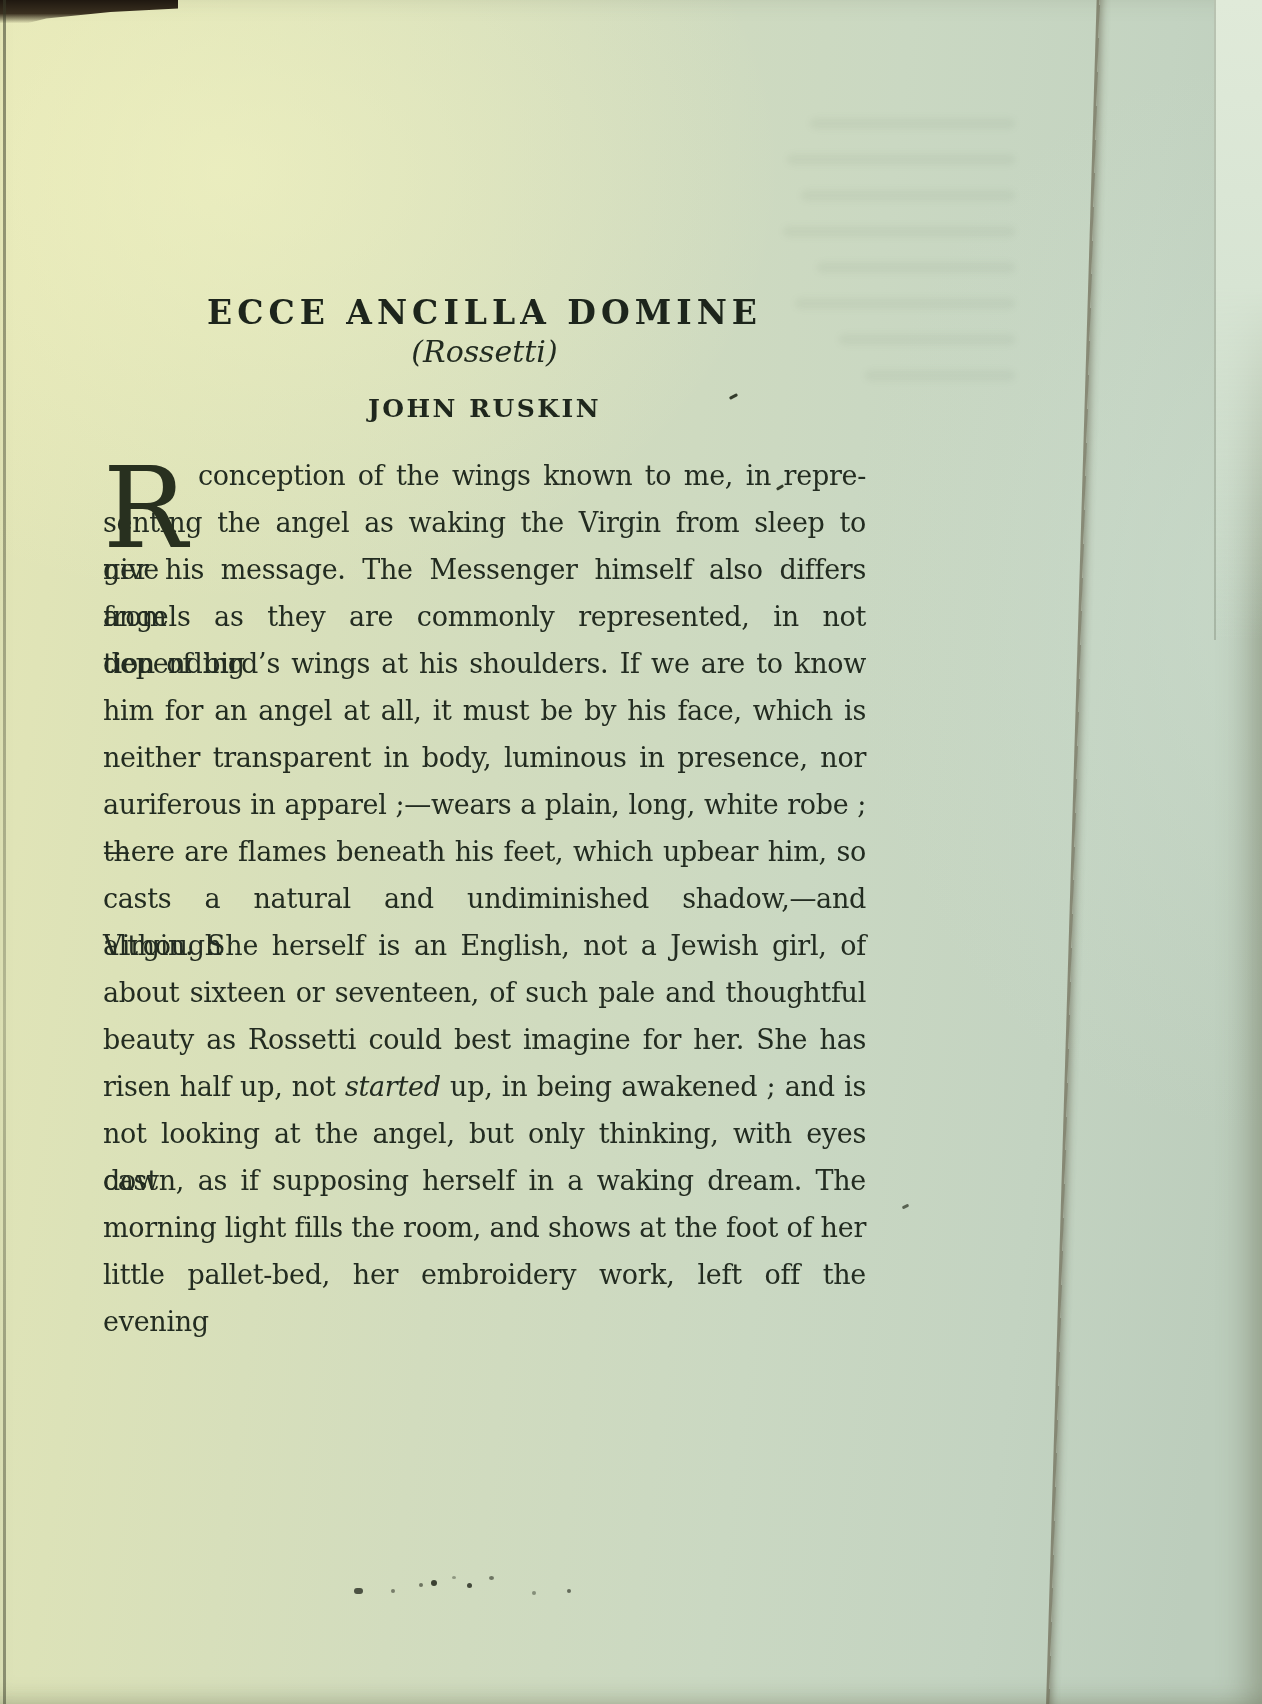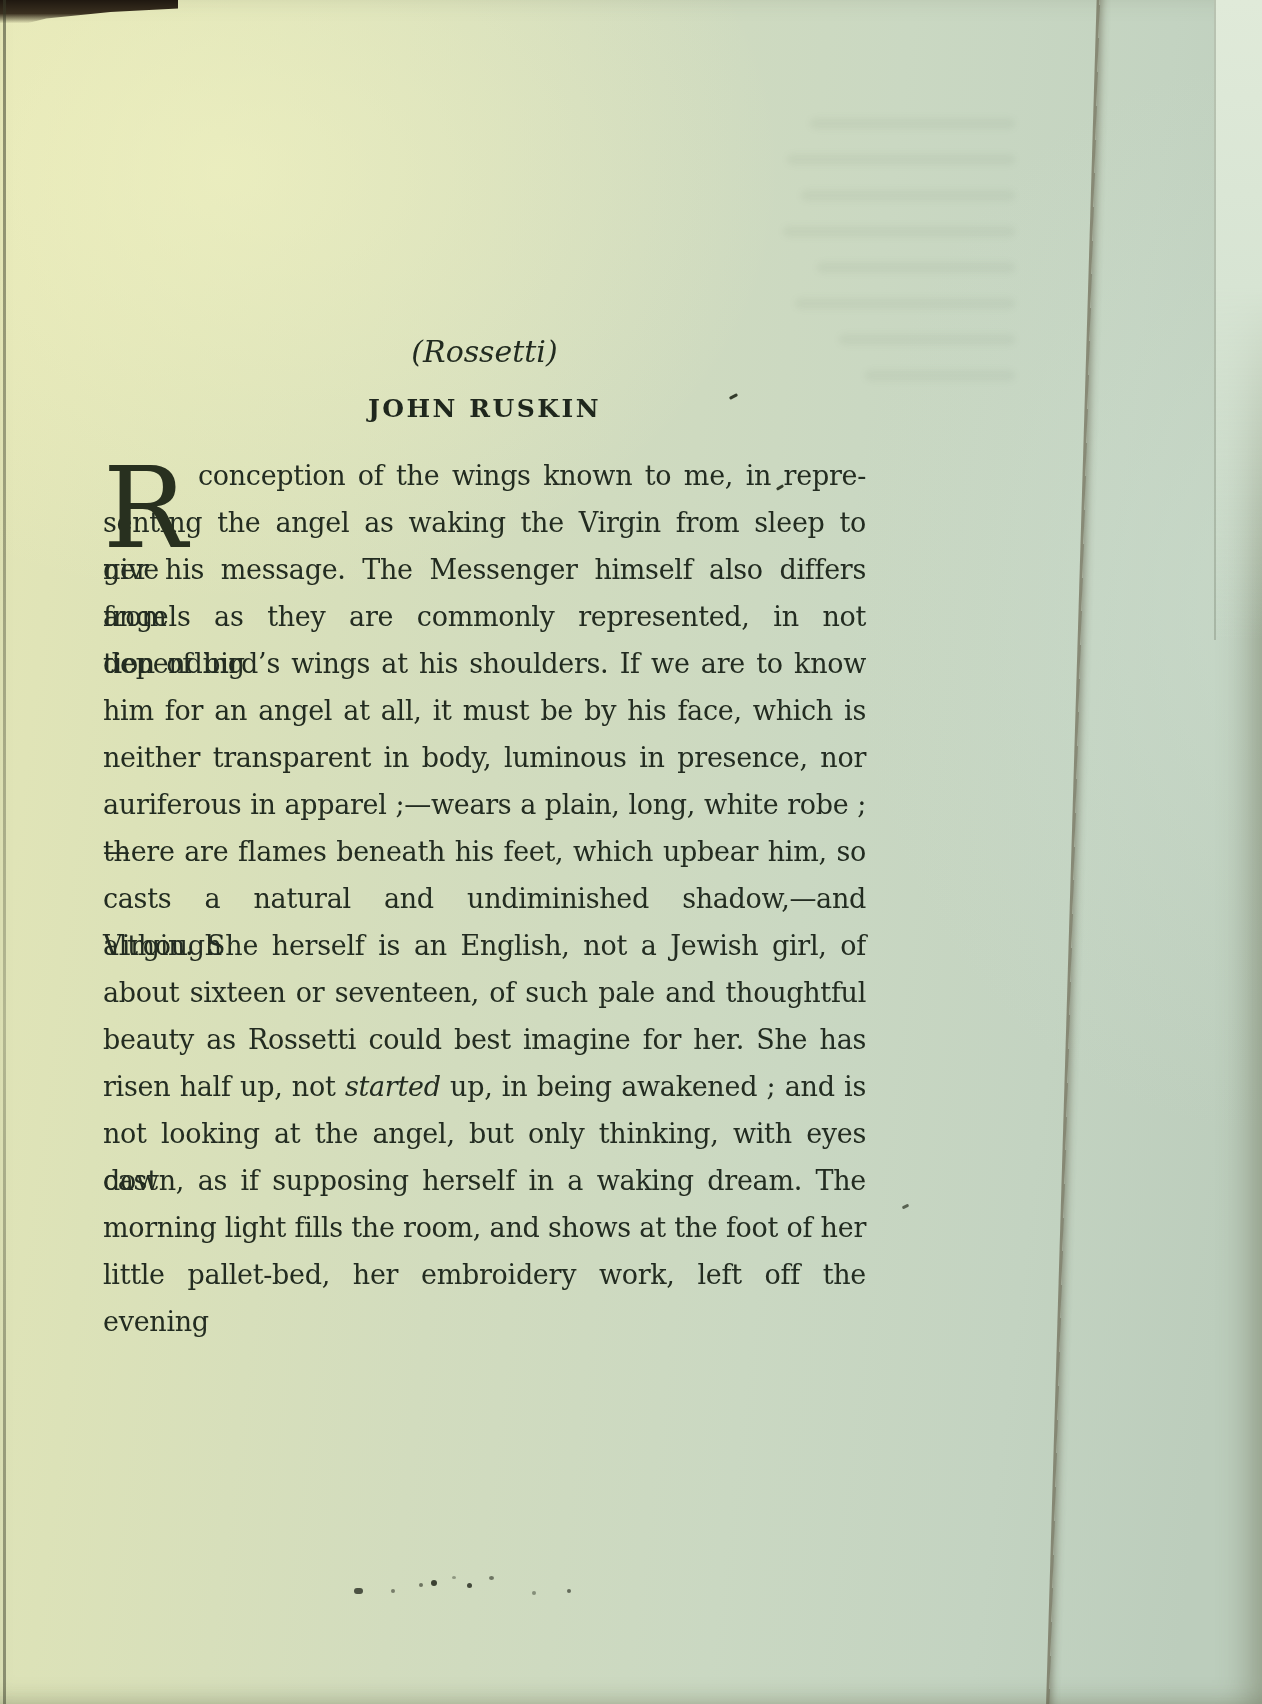--- a/index.html
+++ b/index.html
@@ -63,20 +63,21 @@
       <div class="ghost" style="width:205px"></div>
       <div class="ghost" style="width:228px"></div>
       <div class="ghost" style="width:214px"></div>
       <div class="ghost" style="width:232px"></div>
       <div class="ghost" style="width:198px"></div>
       <div class="ghost" style="width:220px"></div>
       <div class="ghost" style="width:176px"></div>
       <div class="ghost" style="width:150px"></div>
     </div>
 
+    <h1 class="title">ECCE ANCILLA DOMINE</h1>
     <div class="subtitle">(Rossetti)</div>
     <div class="author">JOHN RUSKIN</div>
 
     <div class="bodytext">
       <span class="dropcap">R</span>
       <div class="line indent"><span>conception of the wings known to me, in repre-</span></div>
       <div class="line"><span>senting the angel as waking the Virgin from sleep to give</span></div>
       <div class="line"><span>ner his message.  The Messenger himself also differs from</span></div>
       <div class="line"><span>angels as they are commonly represented, in not depending</span></div>
       <div class="line"><span>tion of bird’s wings at his shoulders.  If we are to know</span></div>

